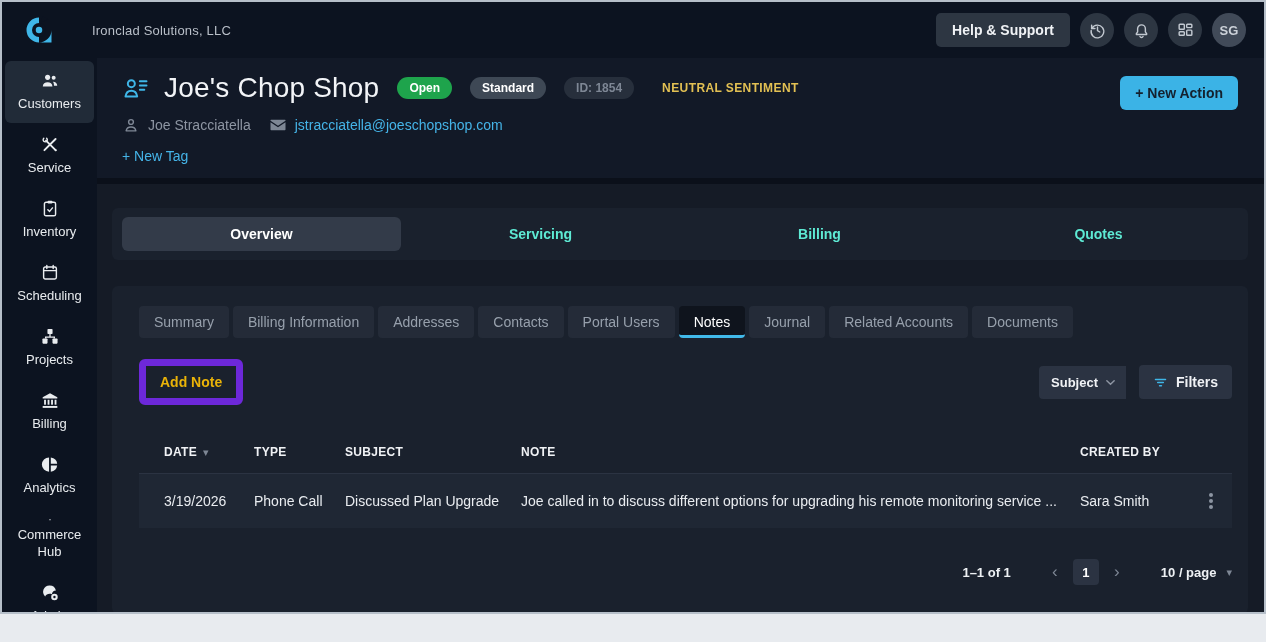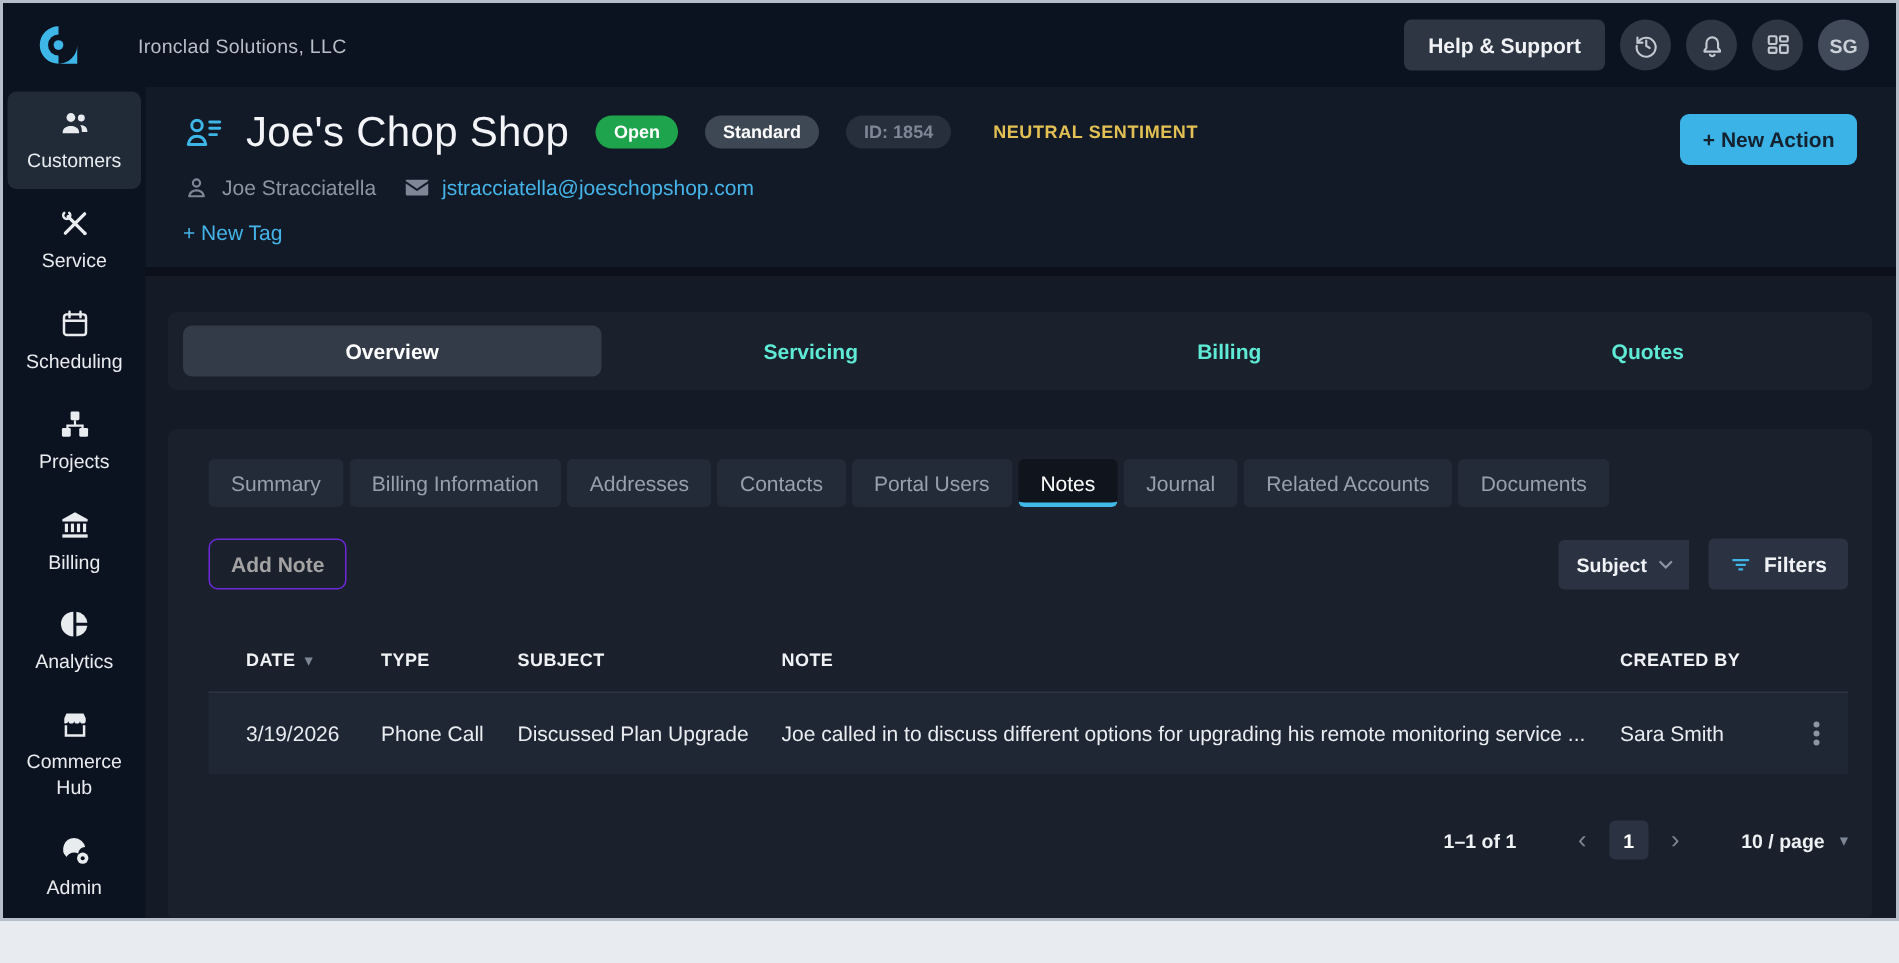--- a/index.html
+++ b/index.html
@@ -48,21 +48,21 @@
   
   .tabbar { background:#1a212d; border-radius:6px; height:52px; display:flex; align-items:stretch; padding:9px 10px; }
   .tab { flex:1; display:flex; align-items:center; justify-content:center; font-size:14px; font-weight:bold; color:#5eead4; border-radius:6px; cursor:pointer; }
   .tab.active { background:#333b49; color:#ffffff; }
   
   .card { margin-top:26px; background:#1a212d; border-radius:6px; padding:20px 16px 18px 27px; height:328px; }
   .subtabs { display:flex; gap:4px; }
   .subtab { background:#242b38; color:#97a0ac; font-size:14px; padding:8px 15px 5px 15px; border-radius:4px; border-bottom:3px solid transparent; cursor:pointer; white-space:nowrap; }
   .subtab.active { background:#0f141d; color:#ffffff; border-bottom-color:#41b9e9; }
   .controls { display:flex; align-items:center; margin-top:21px; }
-  .add-note { background:transparent; border:1px solid #6d28d9; color:#a3a3a3; font-weight:bold; font-size:14px; padding:8px 14px; border-radius:6px; cursor:pointer; }
+  .add-note { background:transparent; border:7px solid #6d28d9; color:#eab308; font-weight:bold; font-size:14px; padding:8px 14px; border-radius:6px; cursor:pointer; }
   .controls-right { margin-left:auto; display:flex; align-items:center; }
   .subject-select { display:flex; align-items:center; gap:7px; background:#2b3342; color:#f0f2f5; font-size:13px; font-weight:bold; padding:9px 10px 9px 12px; border-radius:4px 0 0 4px; cursor:pointer; }
   .subject-select svg { width:11px; height:11px; color:#8d95a2; }
   .searchbox { display:flex; align-items:center; gap:7px; background:#10161f; padding:7px 10px; border-radius:0 4px 4px 0; width:112px; }
   .searchbox svg { width:16px; height:16px; color:#7d8590; flex:0 0 16px; }
   .searchbox input { background:transparent; border:none; outline:none; color:#d7dbe0; font-size:14px; width:70px; font-family:inherit; }
   .searchbox input::placeholder { color:#77808c; }
   .filters-btn { margin-left:13px; display:flex; align-items:center; gap:8px; background:#2b3342; border:none; color:#f0f2f5; font-size:14px; font-weight:bold; padding:9px 14px; border-radius:4px; cursor:pointer; }
   .filters-btn svg { width:15px; height:15px; color:#3fb6e8; }
   
@@ -141,20 +141,28 @@
         <svg viewBox="0 0 24 24" fill="none" stroke="currentColor" stroke-width="2.4" stroke-linecap="round">
           <path d="M7 7l12 12"></path>
             <path d="M19 5L5 19"></path>
           <path d="M4.2 4.2a2.6 2.6 0 1 0 3.6 0" stroke-width="1.8"></path>
           <circle cx="19.2" cy="19.2" r="1.3" fill="currentColor" stroke="none"></circle>
         </svg>
         <span class="lbl">Service</span>
       </div>
       <div class="side-item">
         <svg viewBox="0 0 24 24" fill="none" stroke="currentColor" stroke-width="1.8">
+          <rect x="5" y="4" width="14" height="17" rx="2"></rect>
+            <rect x="9" y="2.2" width="6" height="3.4" rx="1" fill="currentColor" stroke="none"></rect>
+          <path d="M9.3 13.4l2.2 2.2 3.6-4.4" stroke-linecap="round" stroke-linejoin="round"></path>
+        </svg>
+        <span class="lbl">Inventory</span>
+      </div>
+      <div class="side-item">
+        <svg viewBox="0 0 24 24" fill="none" stroke="currentColor" stroke-width="1.8">
           <rect x="4" y="5" width="16" height="15" rx="2"></rect>
             <path d="M4 9.6h16M8 3v4M16 3v4" stroke-linecap="round"></path>
         </svg>
         <span class="lbl">Scheduling</span>
       </div>
       <div class="side-item">
         <svg viewBox="0 0 24 24" fill="currentColor">
           <rect x="8.8" y="2.5" width="6.4" height="6.4" rx="1"></rect>
           <rect x="2.5" y="14.5" width="6.4" height="6.4" rx="1"></rect>
           <rect x="15.1" y="14.5" width="6.4" height="6.4" rx="1"></rect>

